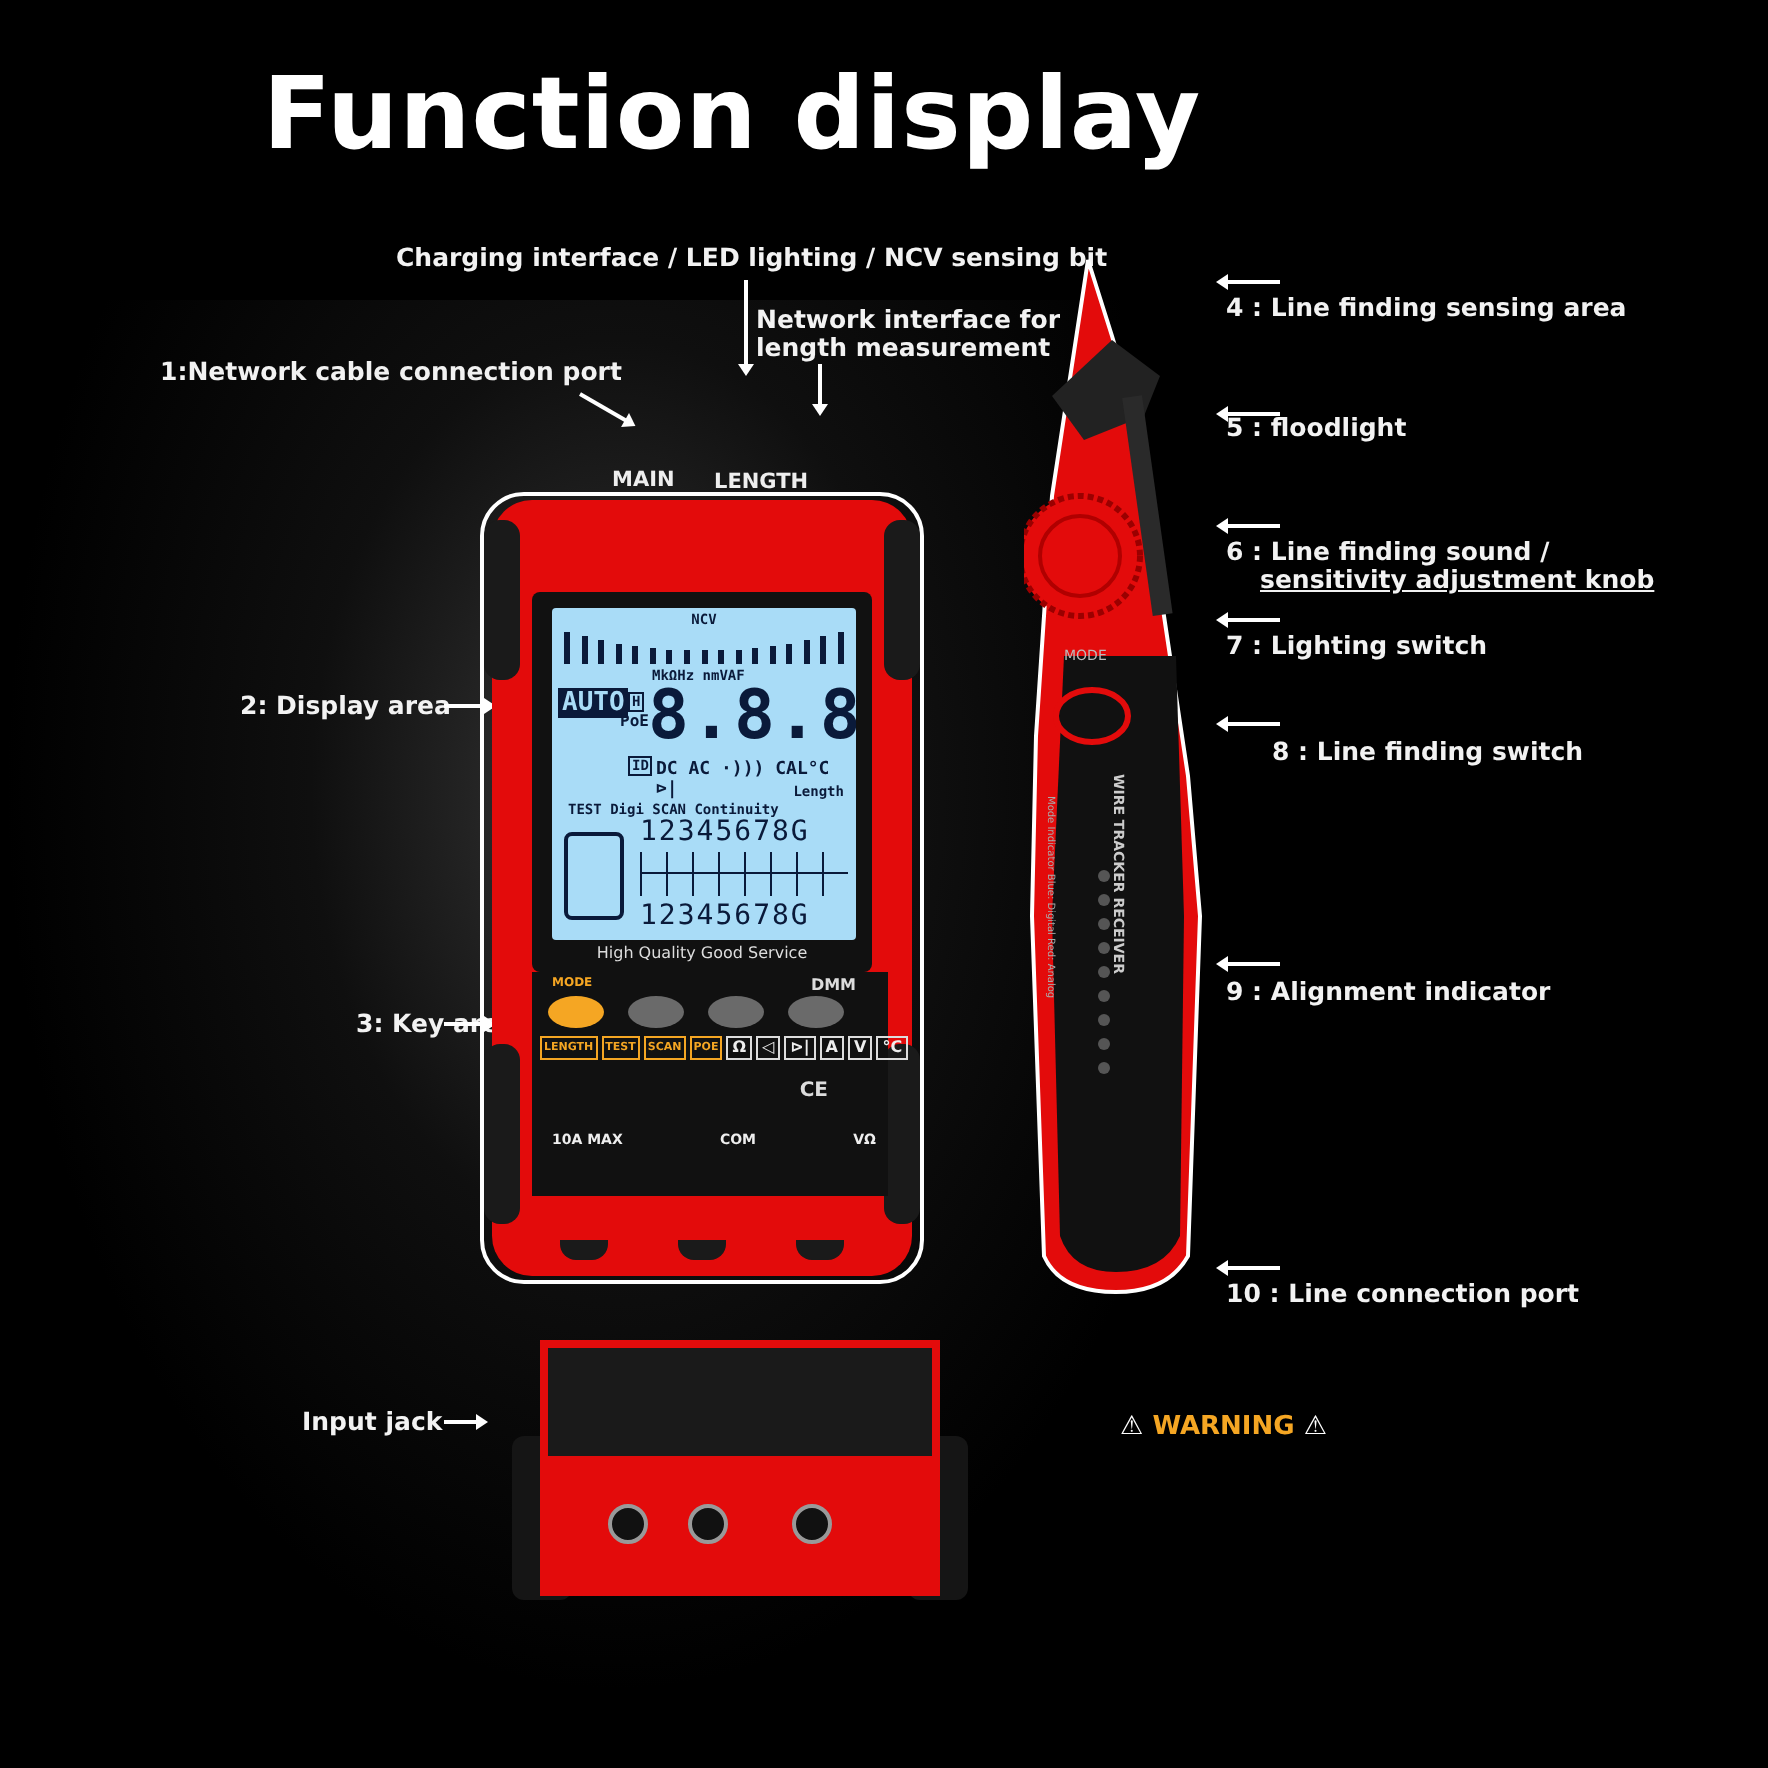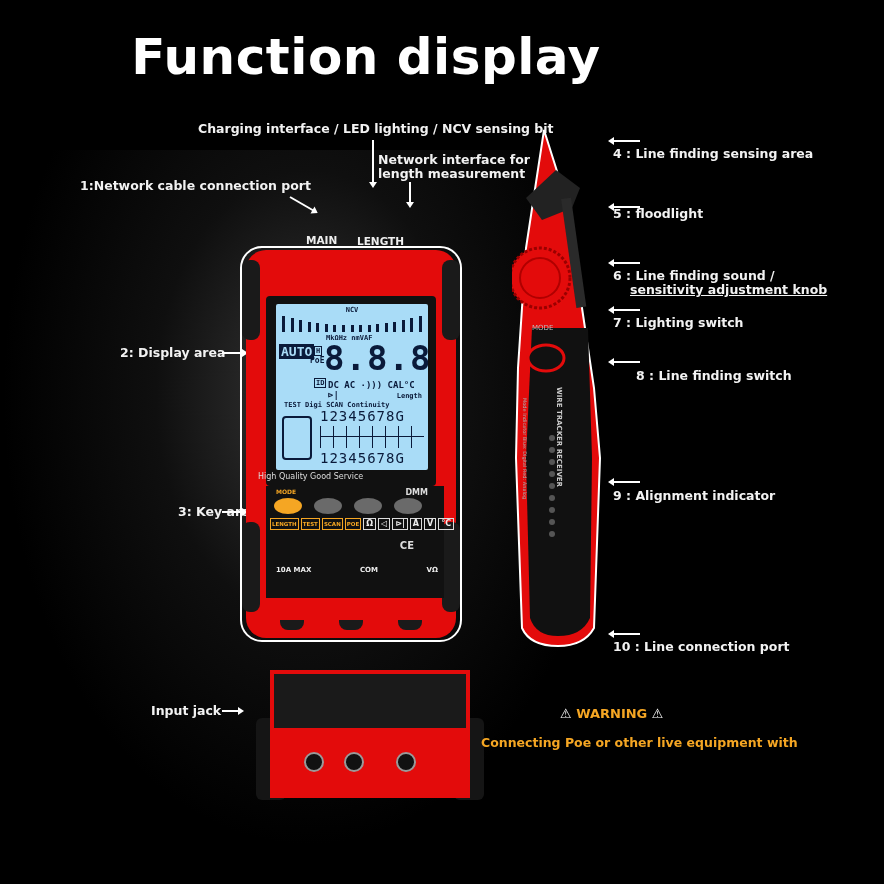--- a/index.html
+++ b/index.html
@@ -38,21 +38,21 @@
   .lcd .id{position:absolute;left:38px;top:74px;font-size:7px;font-weight:bold;border:1px solid #0a1a3a;padding:0 1px;}
   .lcd .dcac{position:absolute;left:52px;top:76px;font-size:9px;font-weight:bold;}
   .lcd .length{position:absolute;right:6px;top:88px;font-size:7px;font-weight:bold;}
   .lcd .modes{position:absolute;left:8px;top:97px;font-size:7px;font-weight:bold;}
   .lcd .digits1{position:absolute;left:44px;top:104px;font-size:14px;letter-spacing:1px;}
   .lcd .digits2{position:absolute;left:44px;top:146px;font-size:14px;letter-spacing:1px;}
   .lcd .grid{position:absolute;left:44px;top:122px;width:104px;height:22px;
        background:repeating-linear-gradient(90deg,#0a1a3a 0 1px,transparent 1px 13px);}
   .lcd .grid::after{content:"";position:absolute;left:0;right:0;top:10px;height:1px;background:#0a1a3a;}
   .lcd .conn{position:absolute;left:6px;top:112px;width:26px;height:40px;border:2px solid #0a1a3a;border-radius:4px;}
-  .tester .slogan{position:absolute;left:18px;right:0;top:226px;text-align:left;font-size:8px;color:#ddd;}
+  .tester .slogan{position:absolute;left:0;right:0;top:226px;text-align:center;font-size:8px;color:#ddd;}
   .keypanel{position:absolute;left:26px;top:240px;width:178px;height:112px;background:#111;}
   .keypanel .mode-lbl{position:absolute;left:10px;top:2px;font-size:6px;color:#f5a623;font-weight:bold;}
   .keypanel .dmm-lbl{position:absolute;right:16px;top:2px;font-size:8px;color:#ddd;font-weight:bold;}
   .key{position:absolute;top:12px;width:28px;height:16px;border-radius:50%;background:#6a6a6a;}
   .key.mode{background:#f5a623;}
   .fn-row{position:absolute;left:4px;top:32px;display:flex;gap:2px;}
   .fn{font-size:5.5px;color:#f5a623;border:1px solid #f5a623;padding:2px 1px;font-weight:bold;}
   .fn.w{color:#eee;border-color:#ddd;font-size:8px;padding:0 2px;}
   .keypanel .ce{position:absolute;right:30px;top:54px;font-size:10px;color:#ddd;font-weight:bold;}
   .keypanel .jacks{position:absolute;left:10px;right:6px;top:80px;display:flex;justify-content:space-between;font-size:7px;color:#eee;font-weight:bold;}
@@ -229,14 +229,13 @@
   <div style="position:absolute;left:-28px;top:330px;font-size:7px;color:#ccc;font-weight:bold;transform:rotate(90deg);transform-origin:center;white-space:nowrap;width:150px;">WIRE TRACKER RECEIVER</div>
   <div style="position:absolute;left:16px;top:270px;font-size:5px;color:#aaa;transform:rotate(90deg);transform-origin:left top;white-space:nowrap;">Mode Indicator Blue: Digital Red: Analog</div>
 </div>
 
 <div class="warn-title">
   <span style="color:#fff;">⚠</span>
   <span>WARNING</span>
   <span style="color:#fff;">⚠</span>
 </div>
 <div class="warn-text">
-  <div>Connecting Poe or other live equipment with</div>
 </div>
 
 </body></html>

